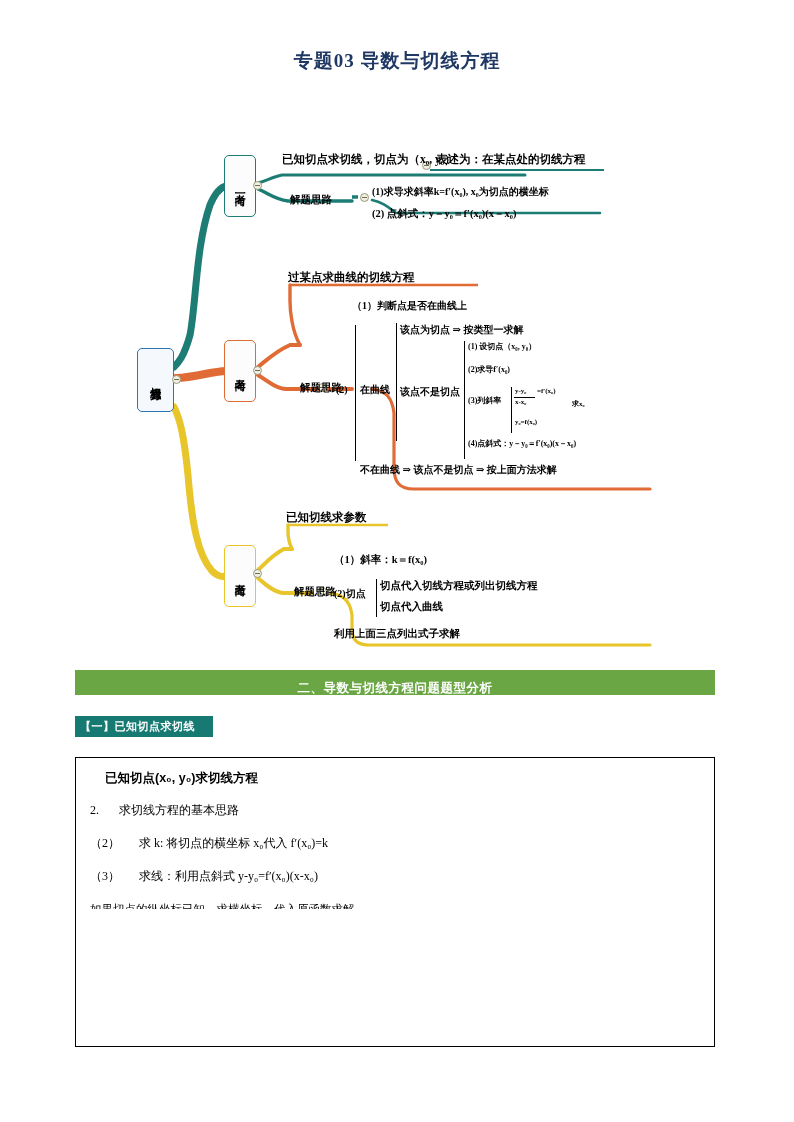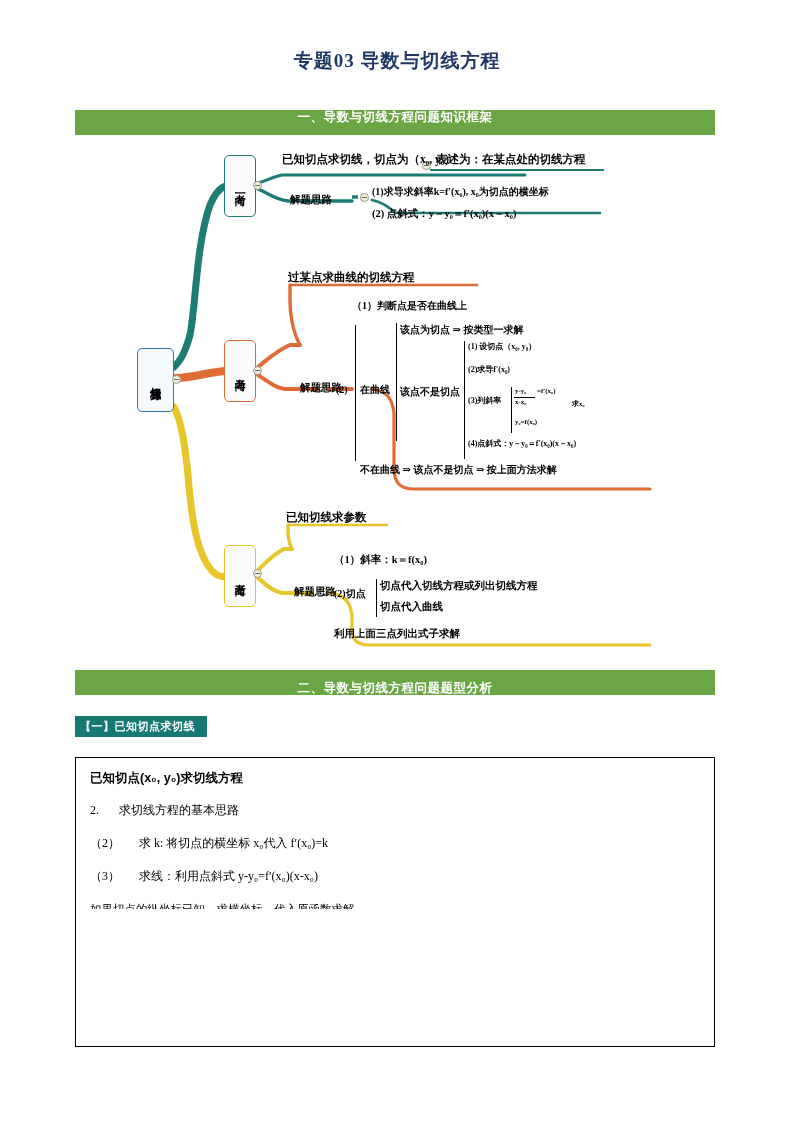--- a/index.html
+++ b/index.html
@@ -89,58 +89,55 @@
   .mm-sm   { font-size:10px; font-weight:bold; }
   .mm-xs   { font-size:8px; font-weight:bold; }
   .mm-xxs  { font-size:7px; font-weight:bold; }
   .vhook { position:absolute; border-left:1px solid #000; }
 
   
   .teal-badge {
     position:absolute; left:75px; top:716px;
     background:#167A73; color:#ffffff;
     font-size:11px; font-weight:bold;
-    padding:3px 12px 3px 5px;
+    padding:3px 18px 3px 5px;
     letter-spacing:0.5px;
     font-family:"Liberation Serif","DejaVu Serif",serif;
   }
 
   
   .content-box {
     position:absolute; left:75px; top:757px; width:640px; height:290px;
     border:1px solid #000;
     background:#fff;
     overflow:hidden;
     padding:12px 14px 0 14px;
   }
   .cb-title {
-    font-size:12.5px; font-weight:bold; margin:0 0 16px 0;
+    font-size:12.5px; font-weight:bold; margin:0 0 16px 15px;
     font-family:"Liberation Sans","DejaVu Sans",sans-serif;
   }
   .cb-line {
     font-size:12px; margin:0 0 18px 0; line-height:1.25;
   }
   .cb-line .num { display:inline-block; min-width:26px; }
   .cb-line .pnum { display:inline-block; min-width:46px; }
   .cb-note { font-size:11.5px; margin:0; line-height:1.25; }
   .cb-cut {
     font-size:11.5px; margin-top:6px; line-height:1.25;
     height:7px; overflow:hidden;
   }
 </style>
 </head>
 <body>
 
 <div class="page">
 
   <div class="doc-title">专题03  导数与切线方程</div>
 
-  <div class="green-bar" id="bar1">
-    <span>一、导数与切线方程问题知识框架</span>
-  </div>
 
   <div class="mindmap">
 
     <svg width="794" height="530">
 
       <path d="M174,232 C178,228 184,222 190,200 C196,170 196,110 210,70 C216,56 222,52 226,51" stroke="#1D7C74" stroke-width="7" fill="none" stroke-linecap="round"></path>
 
       <path d="M176,243 C186,243 200,240 210,238 C218,237 222,236 226,236" stroke="#E06B35" stroke-width="8" fill="none" stroke-linecap="round"></path>
 
       <path d="M174,272 C180,284 184,300 188,340 C192,390 198,420 212,436 C218,442 222,442 226,441" stroke="#E8C52A" stroke-width="7" fill="none" stroke-linecap="round"></path>

